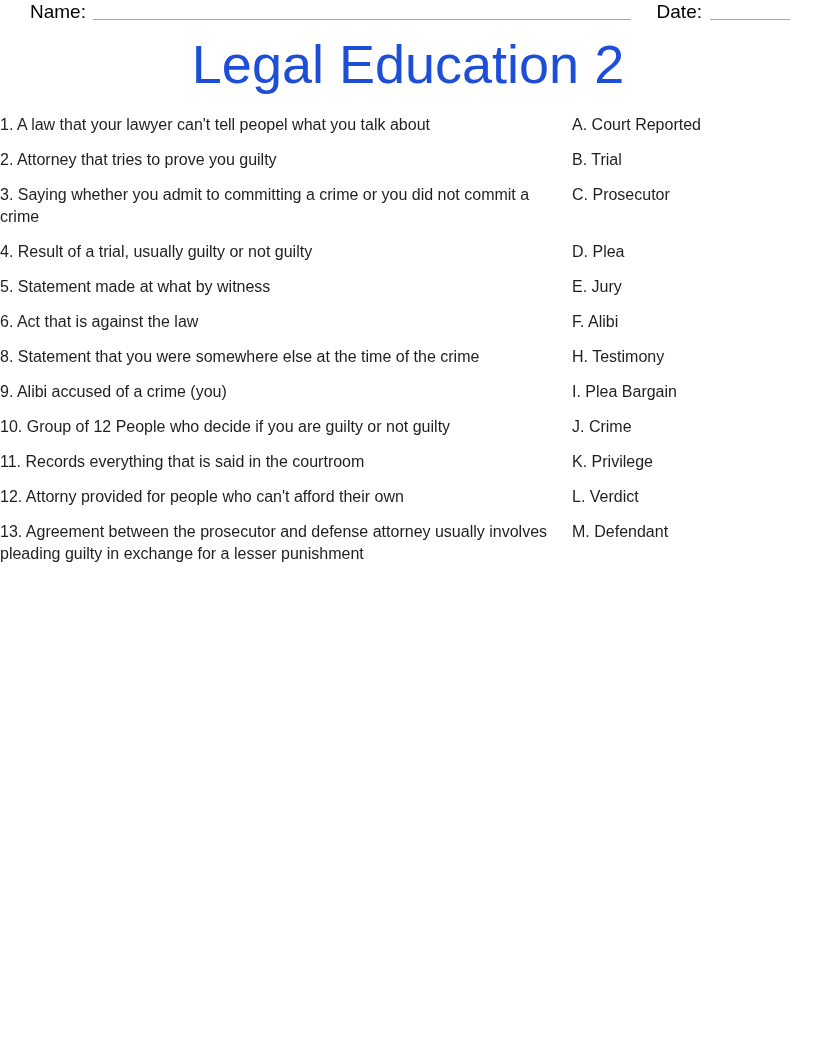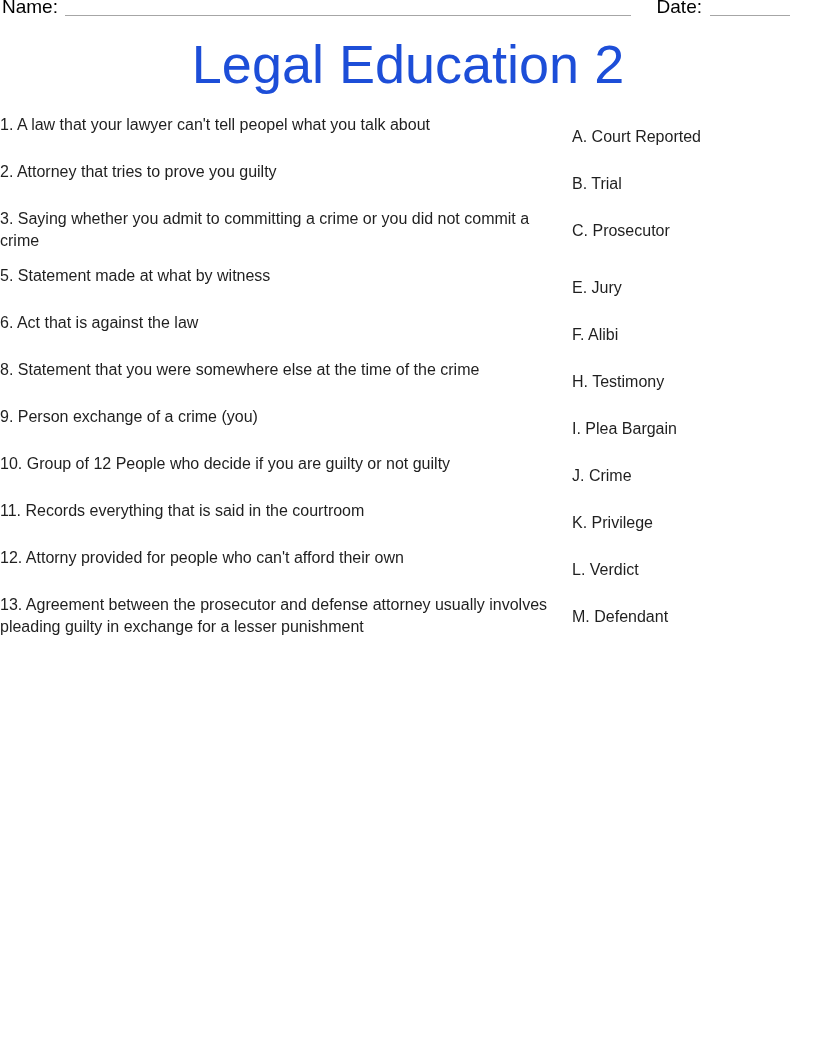--- a/index.html
+++ b/index.html
@@ -14,23 +14,24 @@
   .page {
     width: 816px;
     height: 1056px;
     background: #ffffff;
     position: relative;
     padding-top: 2px;
   }
   
   .header {
     display: flex;
-    align-items: center;
+    align-items: flex-start;
     padding: 0 26px 12px 2px;
     height: 22px;
+    margin-left: 28px;
   }
   .hdr-label {
     font-size: 19px;
     color: #000000;
     line-height: 20px;
     white-space: nowrap;
   }
   .blank-line {
     border-bottom: 1px solid #a6a6a6;
     height: 18px;
@@ -65,21 +66,20 @@
     line-height: 22px;
     padding-right: 20px;
   }
   .answer {
     flex: 0 0 136px;
     width: 136px;
     font-size: 16px;
     line-height: 22px;
     white-space: nowrap;
     overflow: hidden;
-    margin-top: 12px;
   }
 </style>
 </head>
 <body>
 
 <div class="page">
 
   <div class="header">
     <span class="hdr-label">Name:</span>
     <span class="blank-line name-line"></span>
@@ -99,39 +99,43 @@
     <div class="match-row">
       <p class="question"><span>2.</span> <span>Attorney that tries to prove you guilty</span></p>
       <p class="answer"><span>B.</span> <span>Trial</span></p>
     </div>
 
     <div class="match-row">
       <p class="question"><span>3.</span> <span>Saying whether you admit to committing a crime or you did not commit a crime</span></p>
       <p class="answer"><span>C.</span> <span>Prosecutor</span></p>
     </div>
 
+    <div class="match-row">
+      <p class="question"><span>4.</span> <span>Result of a trial, usually guilty or not guilty</span></p>
+      <p class="answer"><span>D.</span> <span>Plea</span></p>
+    </div>
 
     <div class="match-row">
       <p class="question"><span>5.</span> <span>Statement made at what by witness</span></p>
       <p class="answer"><span>E.</span> <span>Jury</span></p>
     </div>
 
     <div class="match-row">
       <p class="question"><span>6.</span> <span>Act that is against the law</span></p>
       <p class="answer"><span>F.</span> <span>Alibi</span></p>
     </div>
 
 
     <div class="match-row">
       <p class="question"><span>8.</span> <span>Statement that you were somewhere else at the time of the crime</span></p>
       <p class="answer"><span>H.</span> <span>Testimony</span></p>
     </div>
 
     <div class="match-row">
-      <p class="question"><span>9.</span> <span>Person exchange of a crime (you)</span></p>
+      <p class="question"><span>9.</span> <span>Alibi accused of a crime (you)</span></p>
       <p class="answer"><span>I.</span> <span>Plea Bargain</span></p>
     </div>
 
     <div class="match-row">
       <p class="question"><span>10.</span> <span>Group of 12 People who decide if you are guilty or not guilty</span></p>
       <p class="answer"><span>J.</span> <span>Crime</span></p>
     </div>
 
     <div class="match-row">
       <p class="question"><span>11.</span> <span>Records everything that is said in the courtroom</span></p>

